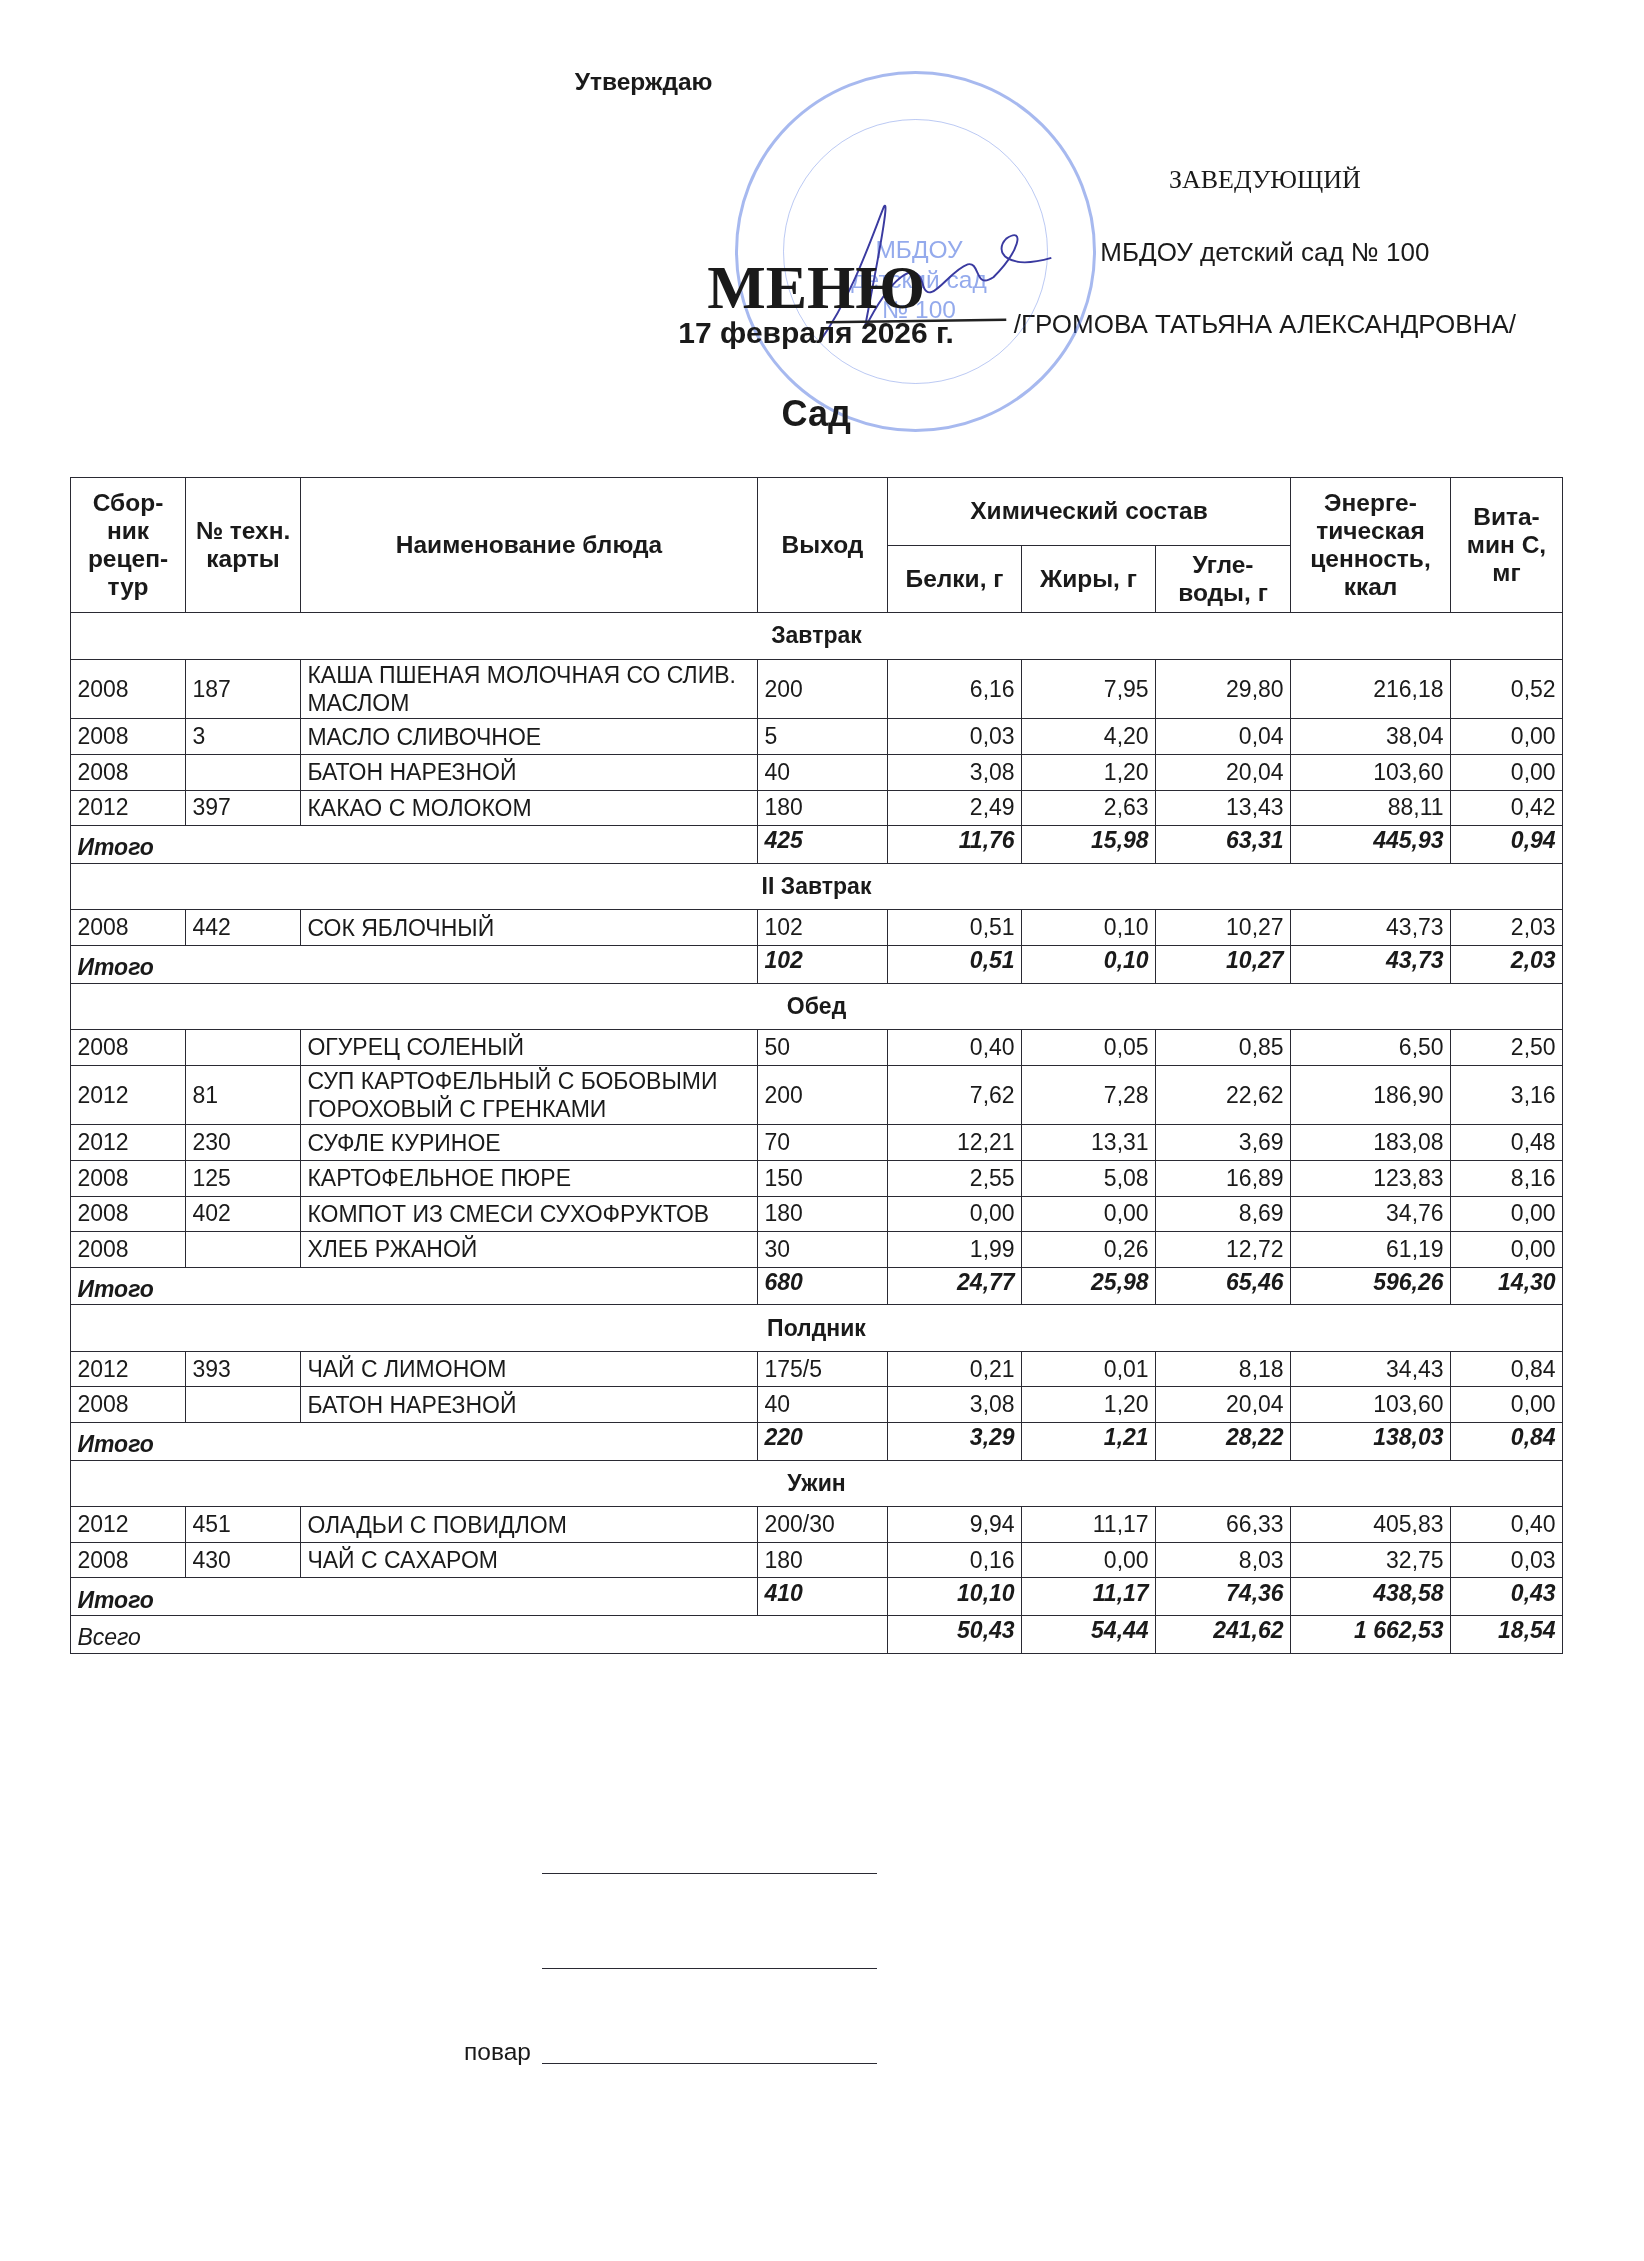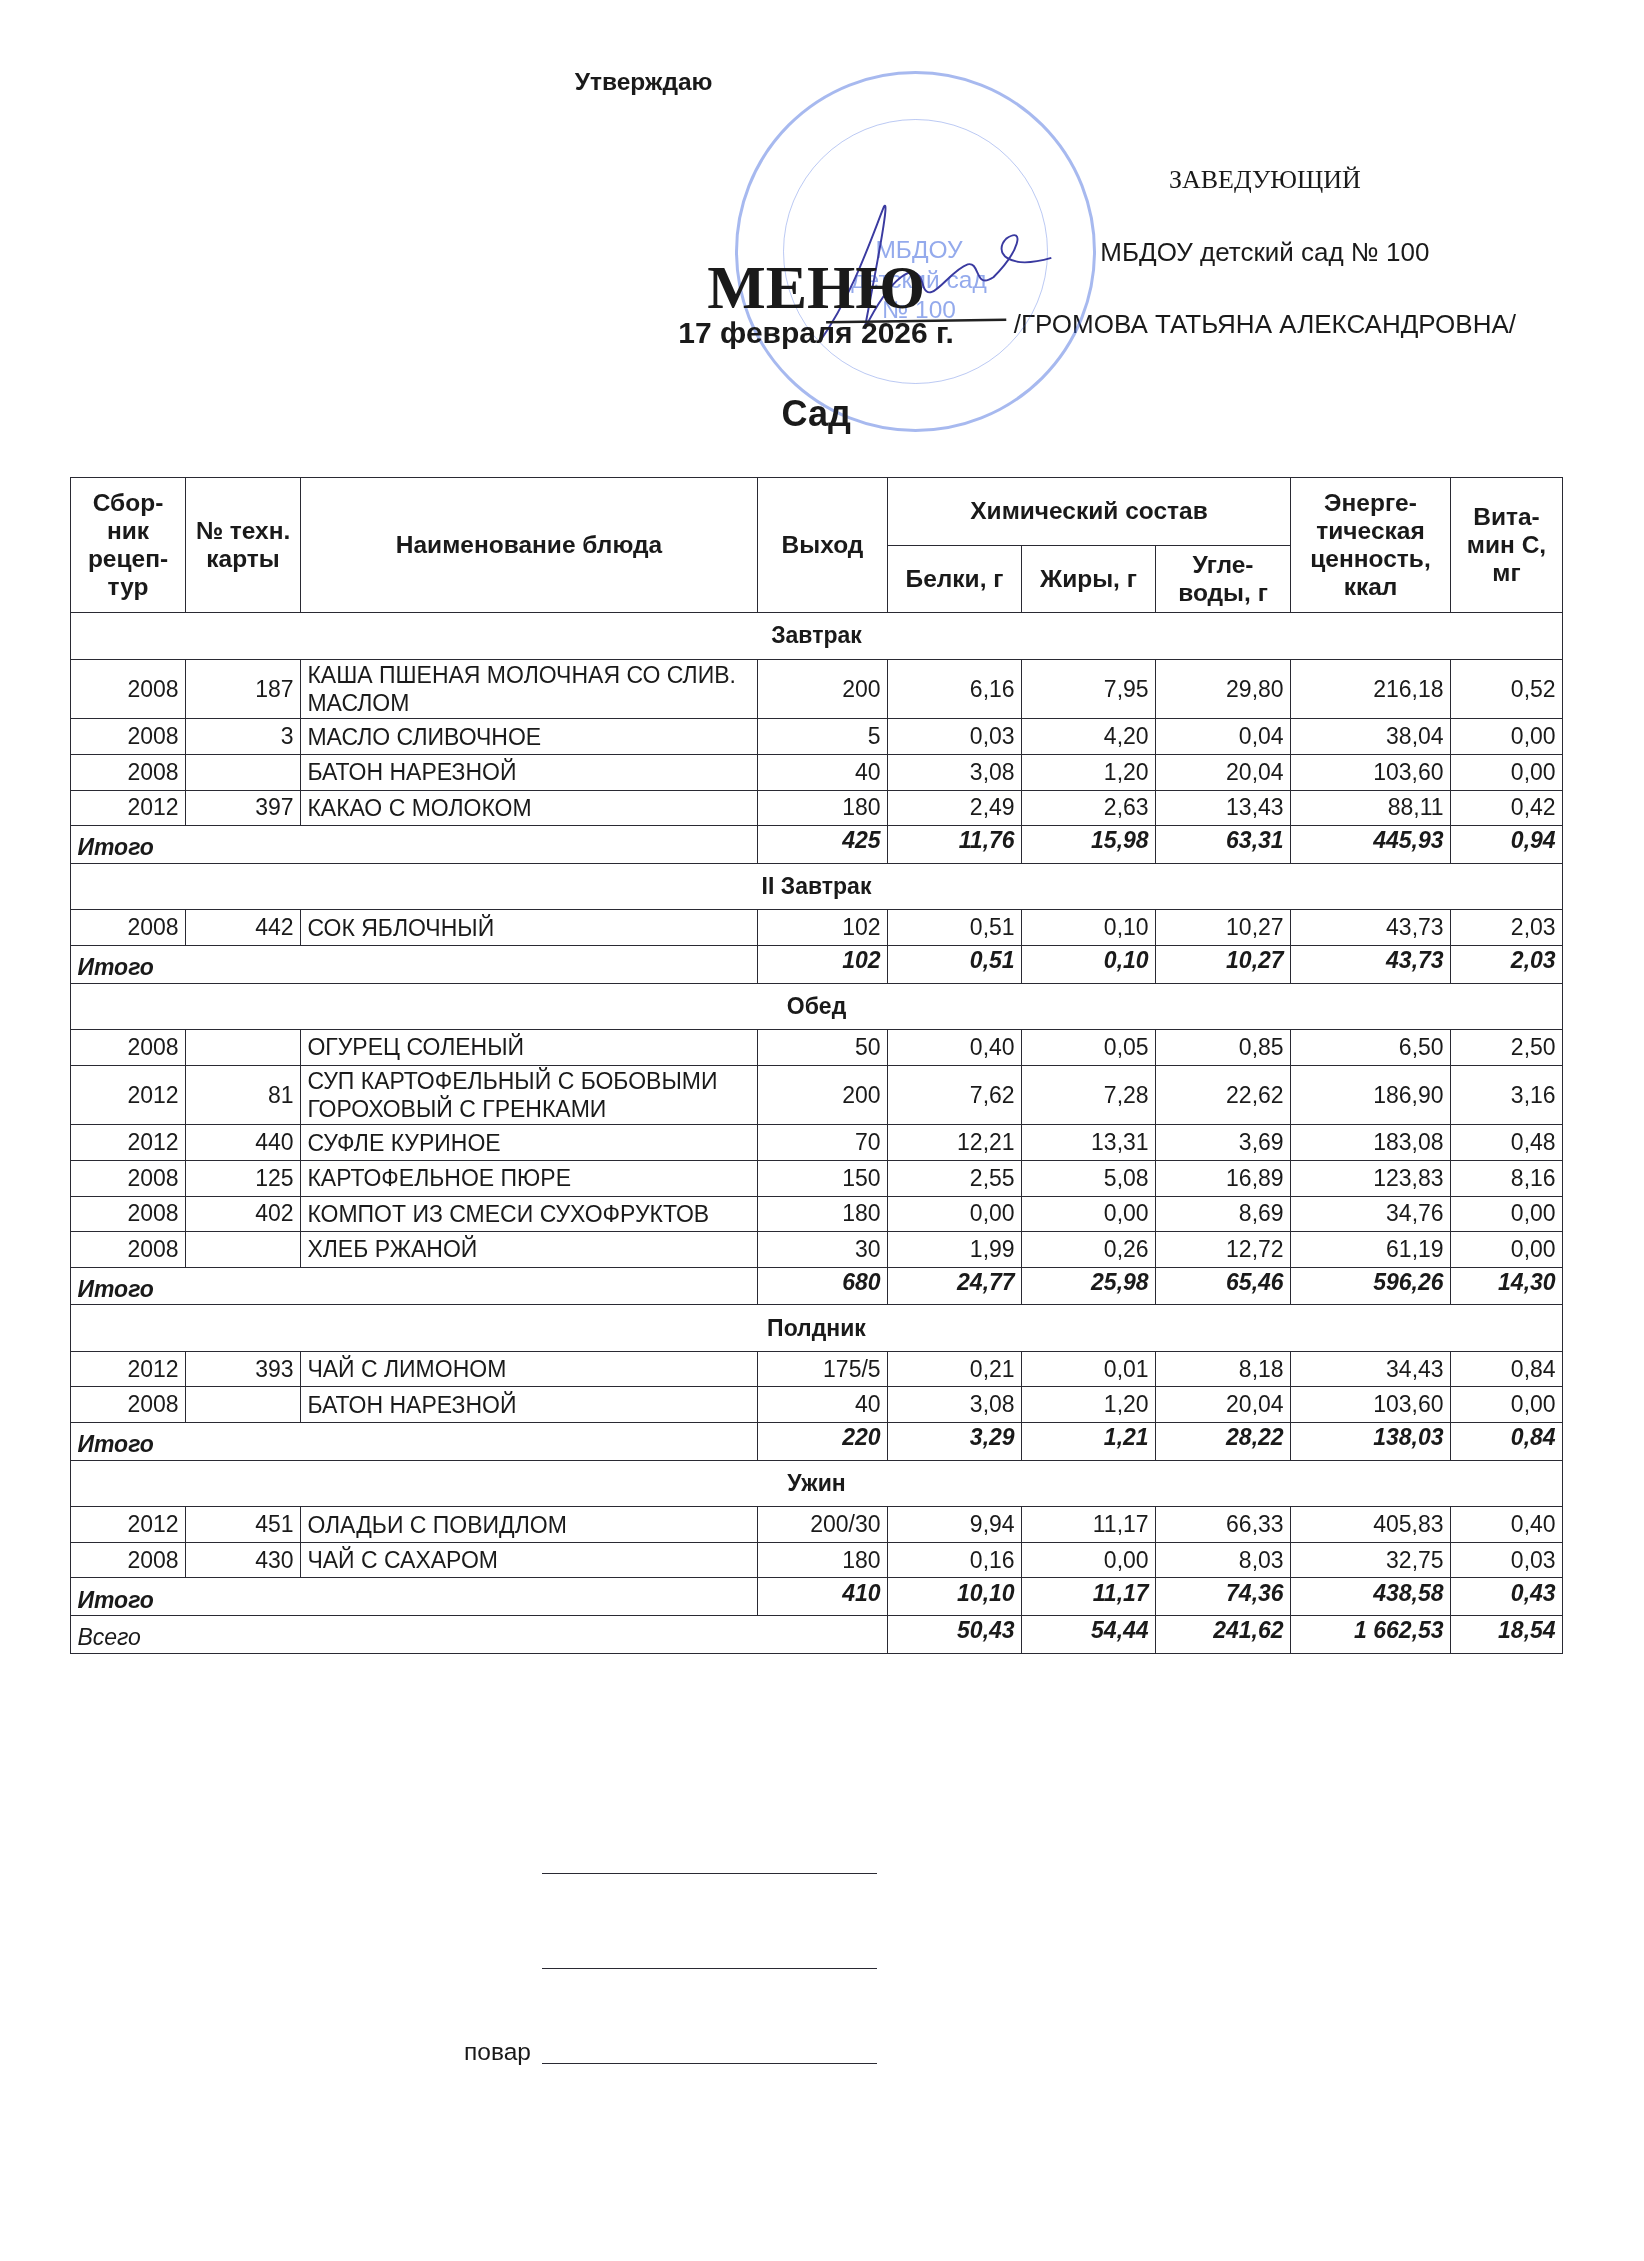--- a/index.html
+++ b/index.html
@@ -20,21 +20,21 @@
   .signature { position: absolute; left: 813px; top: 200px; width: 245px; height: 148px; }
 
   .title-block { position: absolute; left: 0; width: 1645px; text-align: center; }
   .title { top: 252px; font-family: "Liberation Serif", serif; font-weight: bold; font-size: 62px; left: -6.4px; }
   .date { top: 316px; font-weight: bold; font-size: 30px; left: -6.4px; }
   .section { top: 393px; font-weight: bold; font-size: 36px; left: -6.4px; }
 
   table.menu { position: absolute; left: 70px; top: 477px; width: 1472px; border-collapse: collapse; table-layout: fixed; }
   table.menu td, table.menu th { border: 1.9px solid #2a2a33; font-size: 23px; padding: 1.3px 6.4px; }
   table.menu th { font-weight: bold; font-size: 24.5px; line-height: 28px; text-align: center; vertical-align: middle; }
-  .c { text-align: right; }
+  .c { text-align: left; }
   .r { text-align: right; }
   .l { text-align: left; }
   .name { font-size: 23px; line-height: 28px; }
   .meal td { text-align: center; font-weight: bold; font-size: 30px; height: 43px; margin-left: 8px; }
   .total td { font-weight: bold; font-style: italic; }
   tr.item td { height: 32px; }
   .sig-line { position: absolute; left: 542px; width: 335px; border-top: 1.9px solid #2a2a33; }
   .cook-label { position: absolute; left: 464px; top: 2038px; font-size: 24.5px; }
 </style>
 </head>
@@ -192,21 +192,21 @@
         <td class="l name">СУП КАРТОФЕЛЬНЫЙ С БОБОВЫМИ ГОРОХОВЫЙ С ГРЕНКАМИ</td>
         <td class="c">200</td>
         <td class="r">7,62</td>
         <td class="r">7,28</td>
         <td class="r">22,62</td>
         <td class="r">186,90</td>
         <td class="r">3,16</td>
       </tr>
       <tr class="item">
         <td class="c">2012</td>
-        <td class="c">440</td>
+        <td class="c">230</td>
         <td class="l name">СУФЛЕ КУРИНОЕ</td>
         <td class="c">70</td>
         <td class="r">12,21</td>
         <td class="r">13,31</td>
         <td class="r">3,69</td>
         <td class="r">183,08</td>
         <td class="r">0,48</td>
       </tr>
       <tr class="item">
         <td class="c">2008</td>

